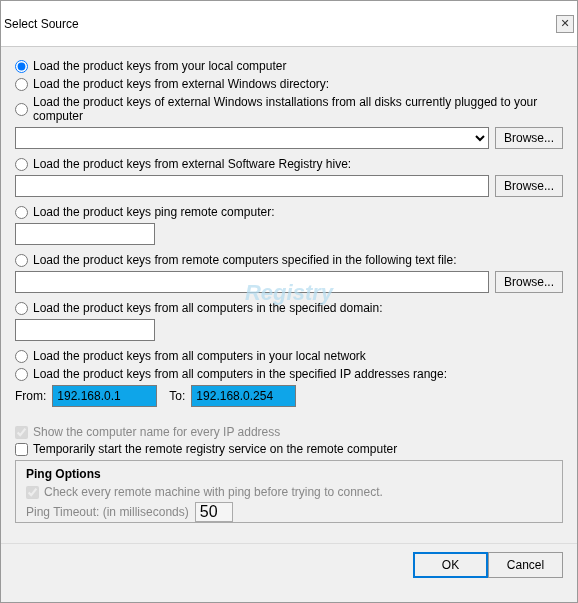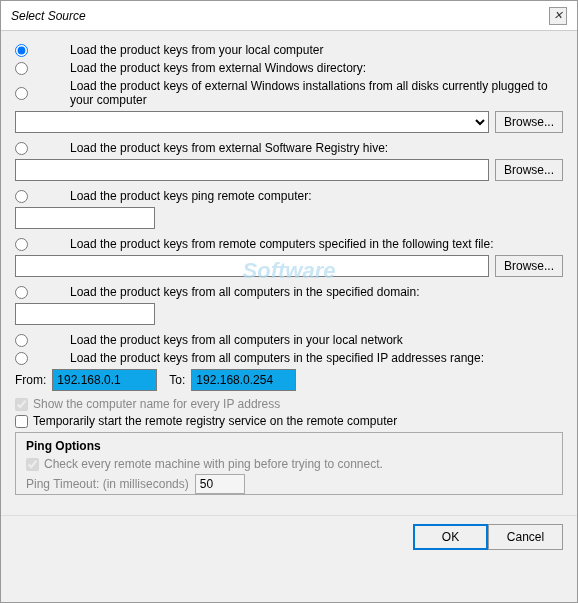--- a/index.html
+++ b/index.html
@@ -15,26 +15,25 @@
     .dialog {
       background: #f0f0f0;
       border: 1px solid #999;
       box-shadow: 2px 2px 8px rgba(0,0,0,0.3);
       width: 578px;
       min-height: 603px;
     }
     .title-bar {
       background: #fff;
       border-bottom: 1px solid #ccc;
-      padding: 6px 10px;
+      padding: 6px 3px;
       display: flex;
       align-items: center;
       justify-content: space-between;
-      height: 30px;
-      font-style: italic;
+      height: 46px;
     }
     .title-bar-text {
       font-size: 12px;
       font-weight: normal;
       color: #000;
     }
     .close-btn {
       width: 18px;
       height: 18px;
       background: #f0f0f0;
@@ -46,21 +45,20 @@
       font-size: 11px;
       color: #333;
     }
     .content {
       padding: 12px 14px 10px 14px;
     }
     .option-row {
       display: flex;
       align-items: center;
       margin-bottom: 4px;
-      gap: 37px;
     }
     .option-row input[type="radio"] {
       margin-right: 5px;
       cursor: pointer;
     }
     .option-row label {
       font-size: 12px;
       color: #000;
       cursor: pointer;
     }
@@ -129,32 +127,32 @@
       display: flex;
       align-items: center;
       margin-top: 2px;
     }
     .ping-label {
       font-size: 12px;
       color: #888;
       margin-right: 6px;
     }
     .ping-input {
-      width: 50px;
+      width: 38px;
       height: 20px;
       border: 1px solid #aaa;
       padding: 1px 4px;
-      font-size: 12px;
+      font-size: 16px;
       background: #f5f5f5;
     }
     .from-to-row {
       display: flex;
       align-items: center;
       margin-top: 2px;
-      margin-bottom: 6px;
+      margin-bottom: 18px;
     }
     .from-label, .to-label {
       font-size: 12px;
       margin-right: 6px;
     }
     .from-to-row input {
       width: 105px;
       height: 22px;
       border: 1px solid #7a7a7a;
       background: #0ea5e9;
@@ -295,20 +293,20 @@
       <div class="checkbox-row disabled-check">
         <input type="checkbox" id="chk3" checked="" disabled="" style="">
         <label for="chk3">Check every remote machine with ping before trying to connect.</label>
       </div>
       <div class="ping-row">
         <span class="ping-label">Ping Timeout: (in milliseconds)</span>
         <input type="text" class="ping-input" value="50" style="">
       </div>
     </div>
 
-    <div class="snap-watermark">Software</div>
+    <div class="snap-watermark">Registry</div>
   </div>
 
   <div class="footer">
     <button class="footer-btn ok-btn">OK</button>
     <button class="footer-btn">Cancel</button>
   </div>
 </div>
 
 </body></html>

